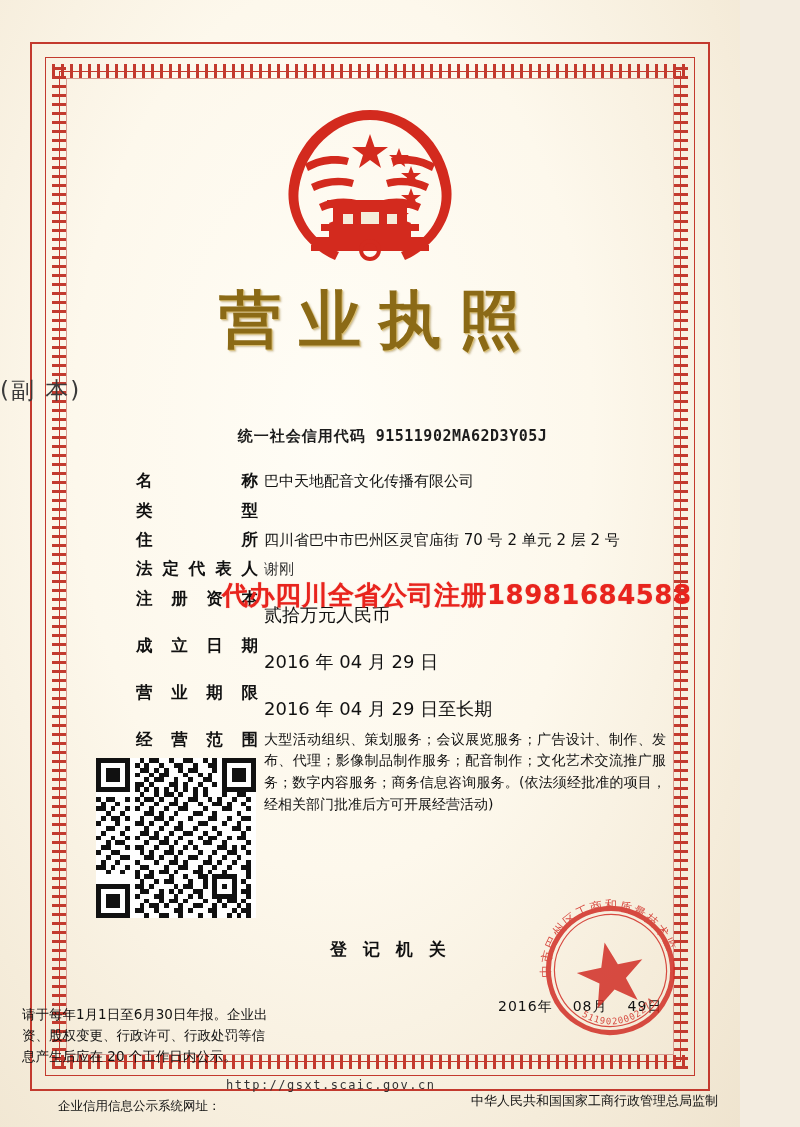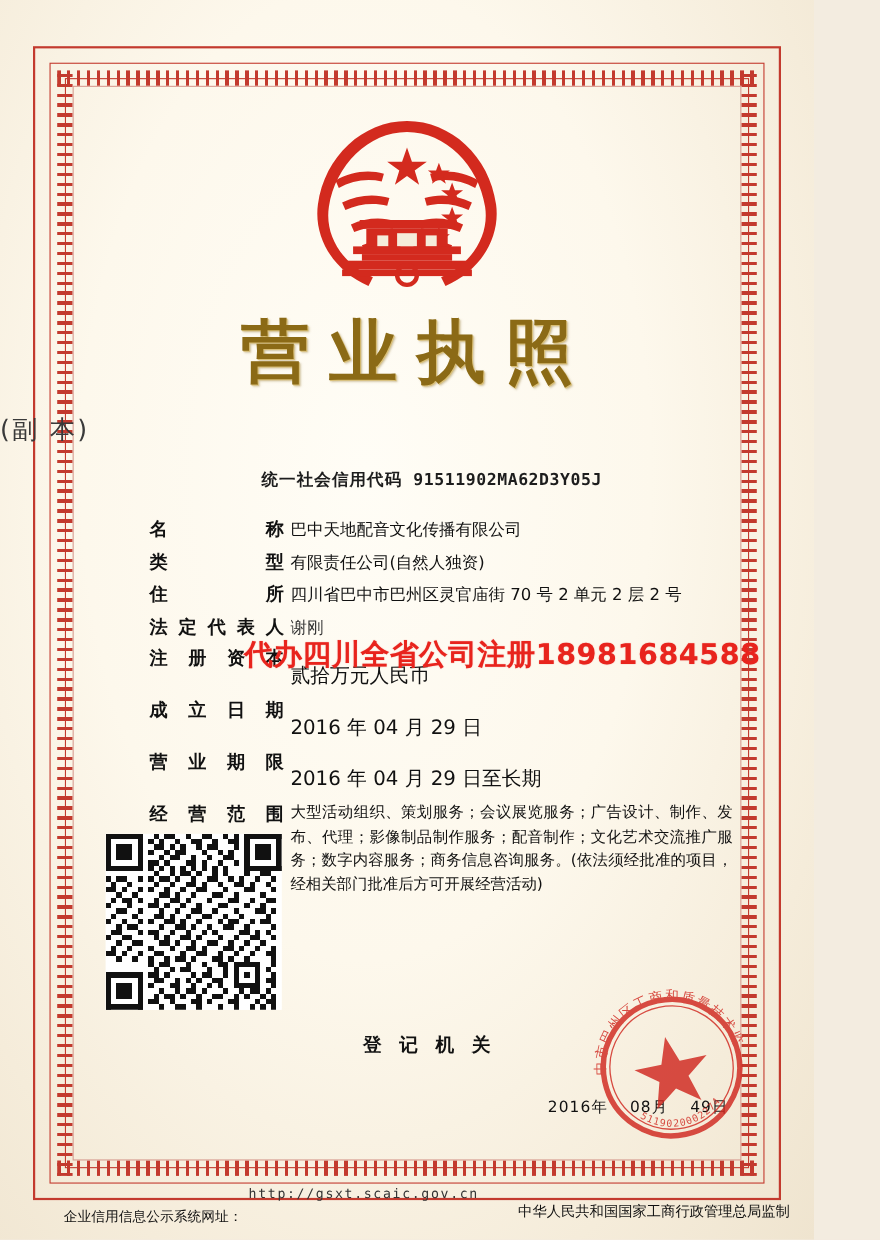--- a/index.html
+++ b/index.html
@@ -307,21 +307,20 @@
         <span>称</span>
       </div>
       <div class="field-value">巴中天地配音文化传播有限公司</div>
     </div>
 
     <div class="field-row">
       <div class="field-label">
         <span>类</span>
         <span>型</span>
       </div>
-      <div class="field-value">有限责任公司(自然人独资)</div>
     </div>
 
     <div class="field-row">
       <div class="field-label">
         <span>住</span>
         <span>所</span>
       </div>
       <div class="field-value">四川省巴中市巴州区灵官庙街 70 号 2 单元 2 层 2 号</div>
     </div>
 
@@ -701,17 +700,18 @@
       </text>
       <text font-family="'DejaVu Sans Mono', monospace" font-size="9" fill="#d0271f" letter-spacing="1">
         <textPath href="#sealArcBottom" startOffset="50%" text-anchor="middle">5119020002274</textPath>
       </text>
       <polygon points="82.5,54 91,78 116,78 96,93 103,117 82.5,102 62,117 69,93 49,78 74,78" fill="#d0271f"></polygon>
     </svg>
   </div>
 
   <div class="overlay-ad">代办四川全省公司注册18981684588</div>
 
+  <div class="footer-note">请于每年1月1日至6月30日年报。企业出资、股权变更、行政许可、行政处罚等信息产生后应在 20 个工作日内公示。</div>
   <div class="footer-site-label">企业信用信息公示系统网址：</div>
   <div class="footer-url">http://gsxt.scaic.gov.cn</div>
   <div class="footer-issuer">中华人民共和国国家工商行政管理总局监制</div>
 
 </div>
 
 </body></html>

